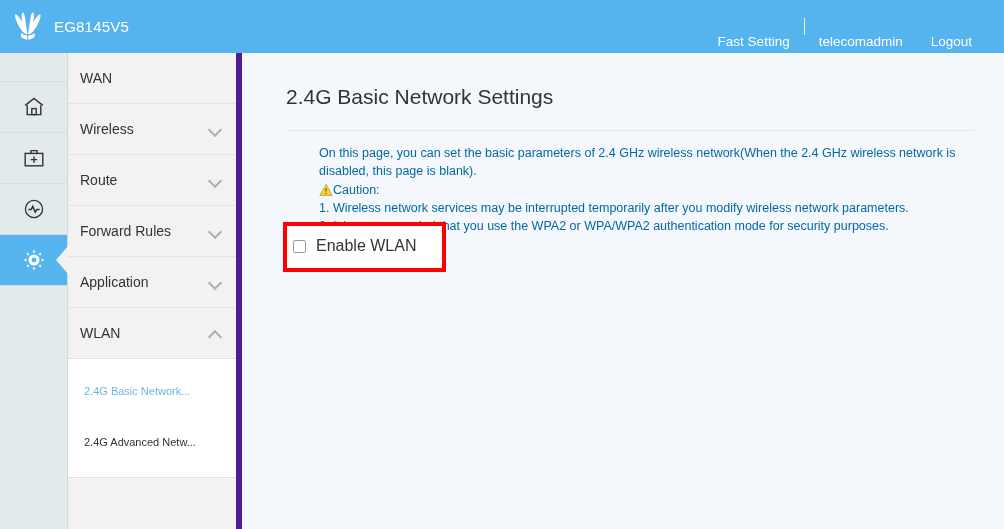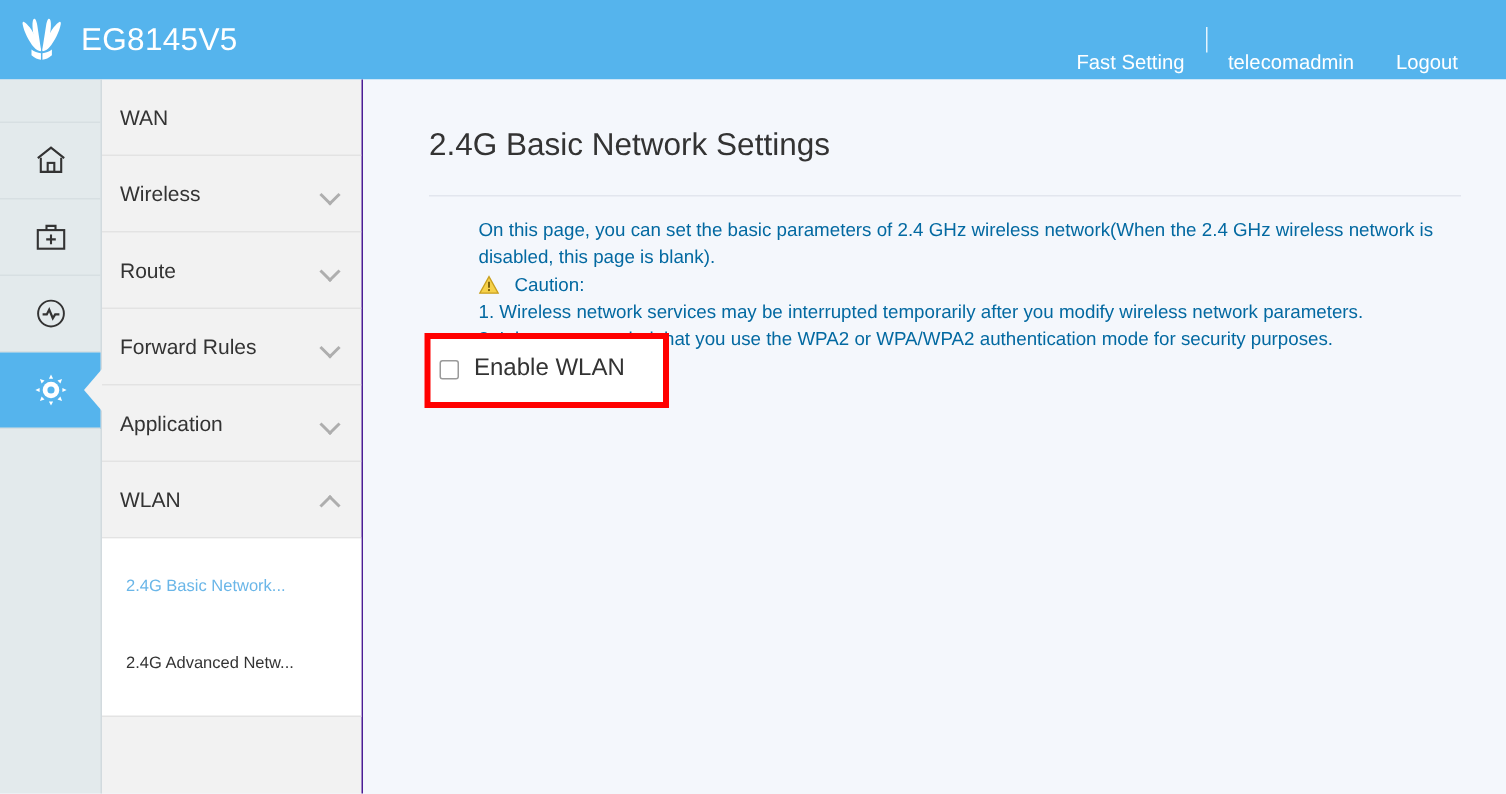--- a/index.html
+++ b/index.html
@@ -21,21 +21,21 @@
     align-items: center;
   }
   .brand {
     display: flex;
     align-items: center;
     margin-left: 10px;
   }
   .logo-svg { display: block; }
   .brand-name {
     color: #ffffff;
-    font-size: 21px;
+    font-size: 15px;
     letter-spacing: 0.2px;
     margin-left: 8px;
     font-weight: 400;
     text-align: center;
   }
   .header-right {
     margin-left: auto;
     display: flex;
     align-items: center;
     margin-right: 18px;
@@ -85,21 +85,21 @@
     border-right: 12px solid #f2f2f2;
   }
   .rail-icon svg { display: block; }
 
   
   .menu {
     position: absolute;
     left: 68px; top: 53px;
     width: 174px; height: 476px;
     background: #f2f2f2;
-    border-right: 1px solid #4c1d95;
+    border-right: 6px solid #4c1d95;
     overflow: hidden;
   }
   .menu-item {
     height: 51px;
     display: flex;
     align-items: center;
     padding: 0 14px 0 12px;
     border-bottom: 1px solid #e3e3e3;
     color: #333333;
     font-size: 14px;
@@ -161,21 +161,21 @@
   .desc {
     font-size: 12.5px;
     color: #0369a1;
     line-height: 18px;
     max-width: 660px;
     margin-left: 33px;
   }
   .caution-line {
     display: flex;
     align-items: center;
-    gap: 10px;
+    gap: 0;
     margin-top: 1px;
   }
   .warn-icon { display: block; }
 
   
   .hl-box {
     position: absolute;
     left: 283px; top: 222px;
     width: 163px; height: 50px;
     border: 4px solid #ff0000;

